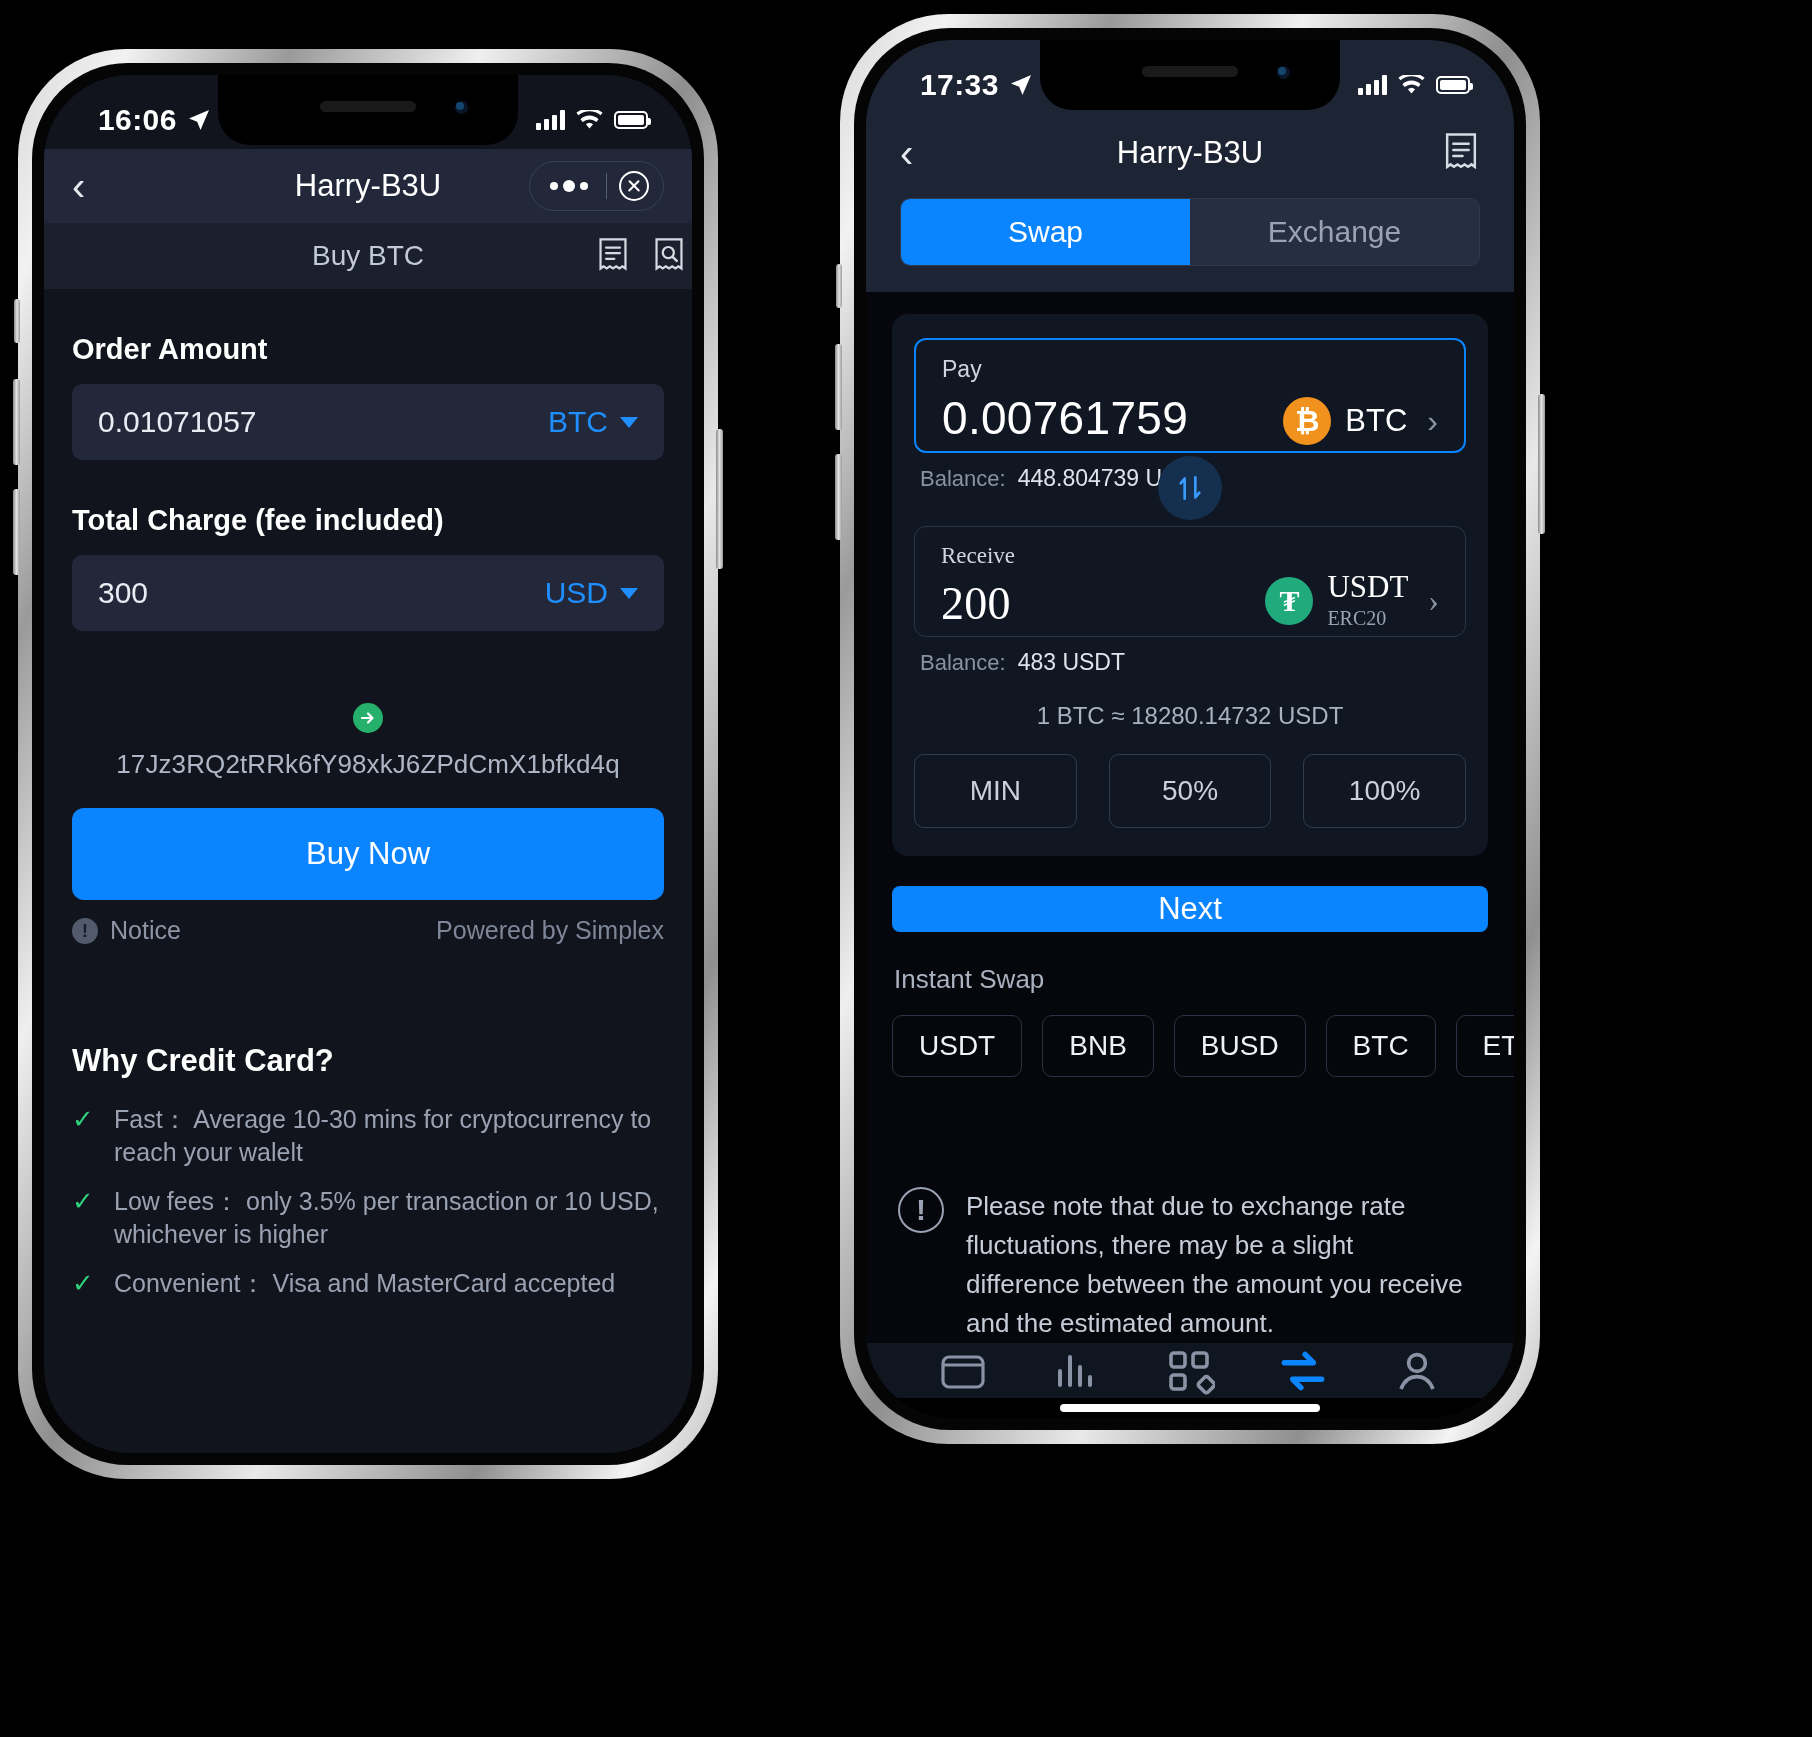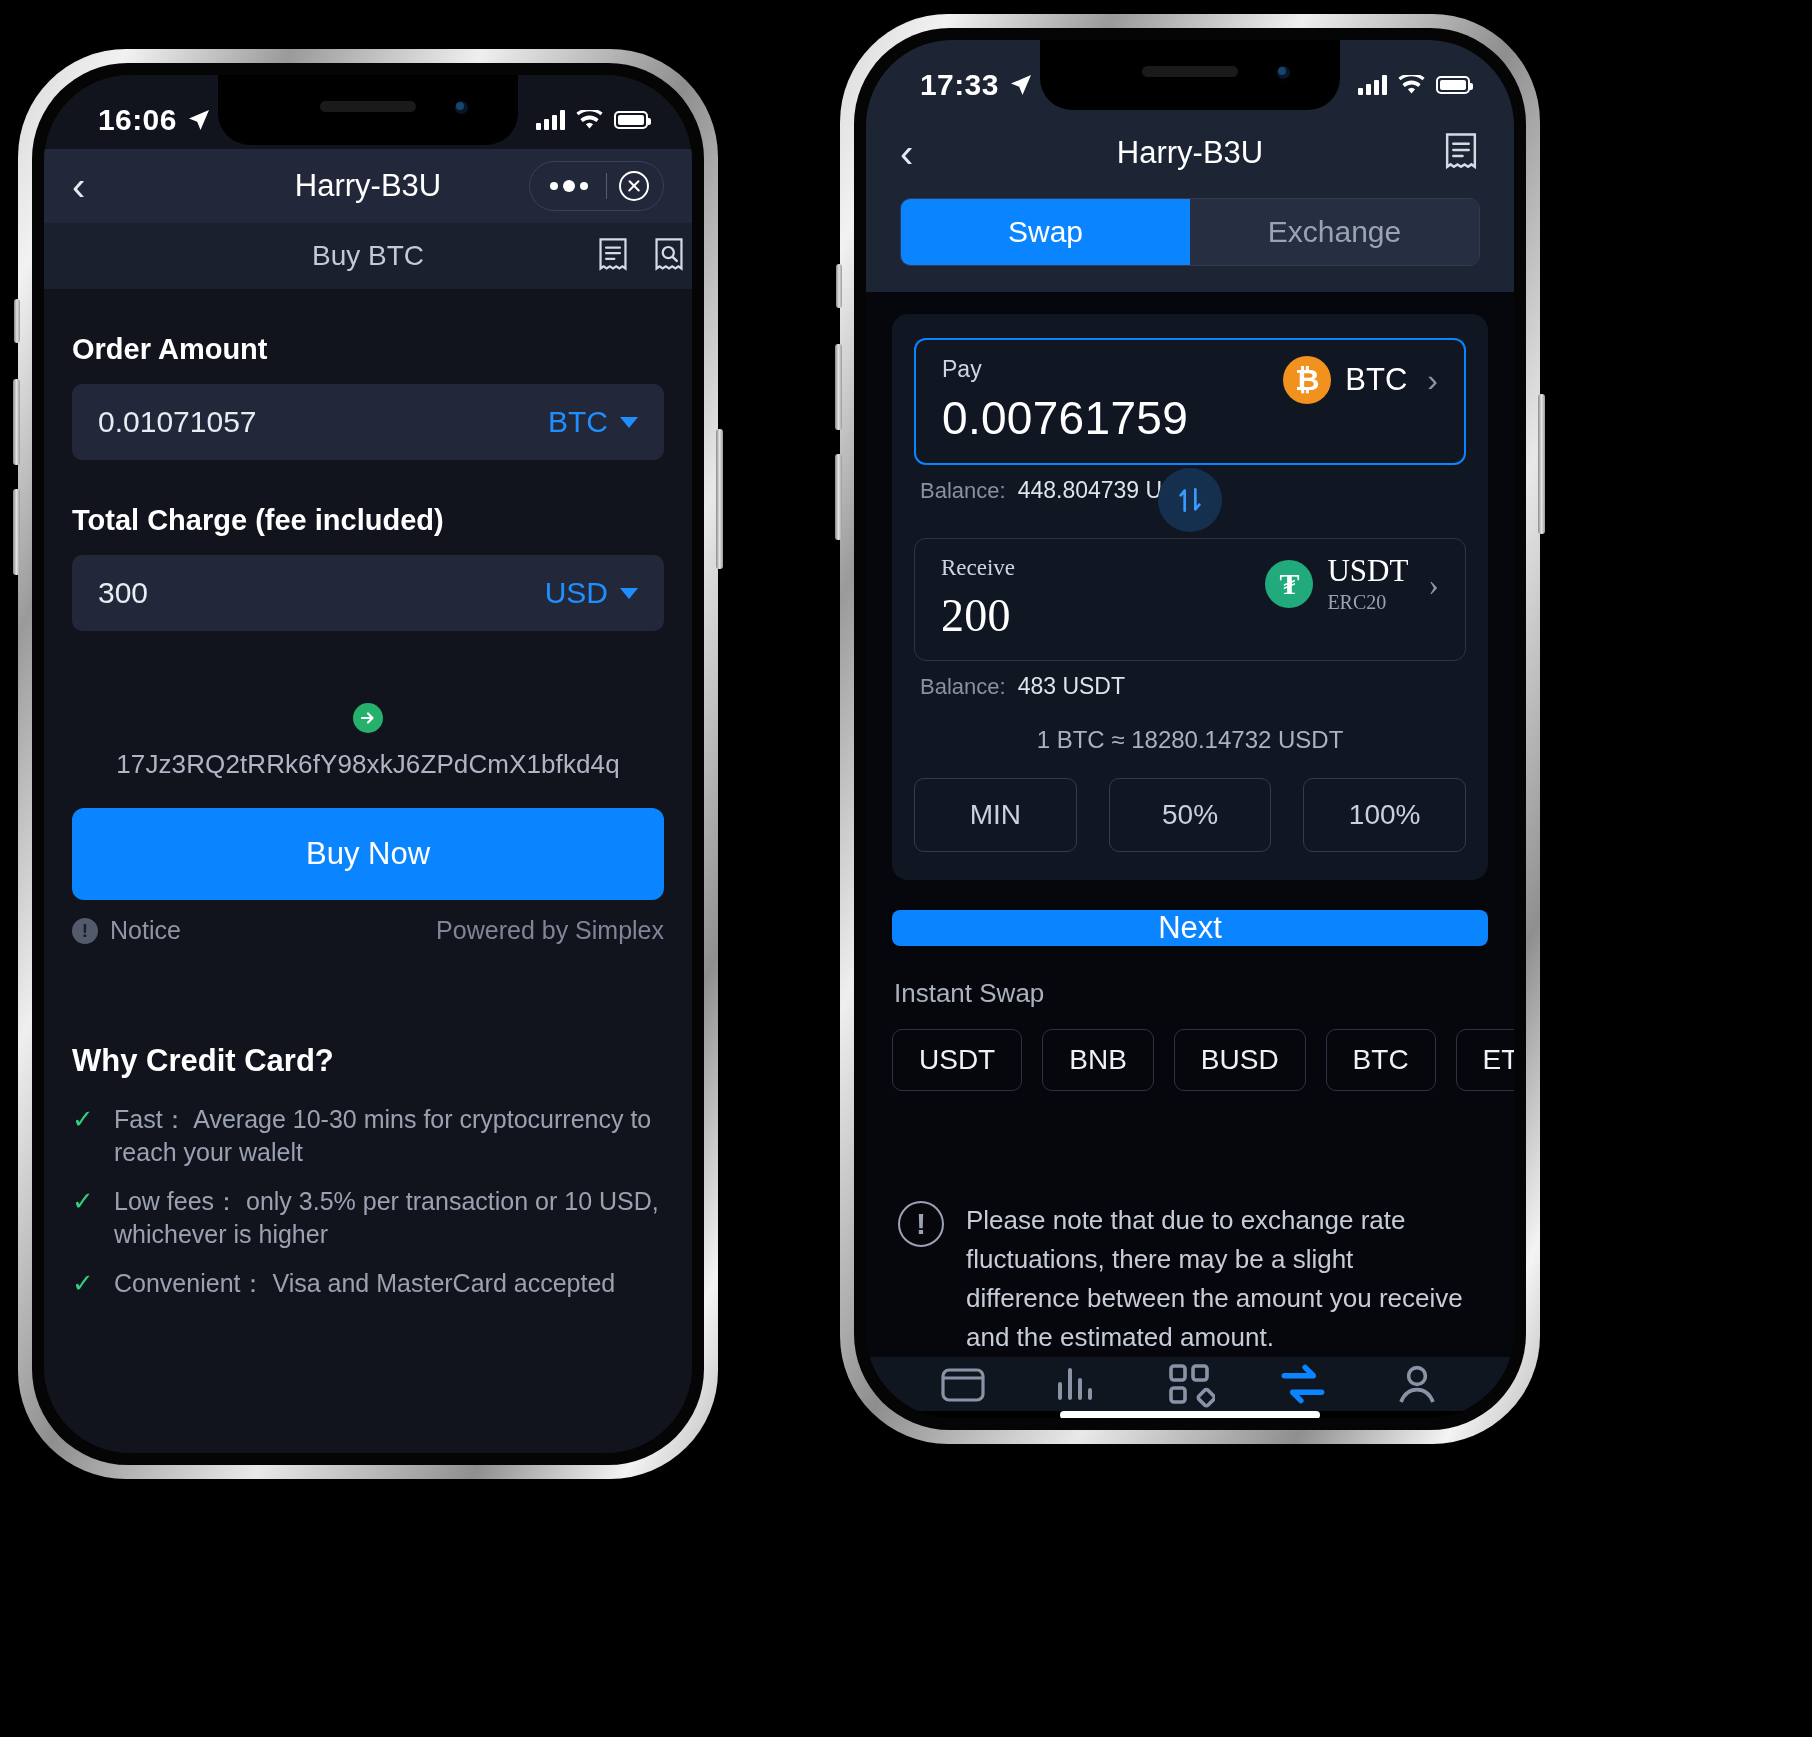--- a/index.html
+++ b/index.html
@@ -136,21 +136,21 @@
   .r-navbar { height:78px; display:flex; align-items:center; padding: 0 34px; position:relative;}
   .r-nav-title { position:absolute; left:0; right:0; text-align:center; color:#fff; font-size:31px; font-weight:500;}
   .r-nav-right { margin-left:auto; z-index:2;}
   .segctl { margin: 6px 34px 26px; height:68px; border-radius:10px; overflow:hidden; display:flex;
             border:1px solid #323a50; }
   .seg { flex:1; display:flex; align-items:center; justify-content:center; font-size:30px;}
   .seg.active { background:#0b84ff; color:#fff; font-weight:500;}
   .seg.idle { background:#262e42; color:#9aa2b3;}
 
   .swap-card { margin: 22px 26px 0; background:#111722; border-radius:16px; padding: 24px 22px 28px; }
-  .amt-box { border-radius:12px; padding: 16px 26px 18px; display:flex; align-items:flex-start; }
+  .amt-box { border-radius:12px; padding: 16px 26px 6px; display:flex; align-items:flex-end; }
   .amt-box.focus { border:2px solid #0b84ff; }
   .amt-box.plain { border:1.5px solid #2c3446;font-family:Liberation Serif, serif; }
   .amt-left { flex:1; }
   .amt-label { color:#cfd5e0; font-size:23px; }
   .amt-value { color:#fff; font-size:46px; font-weight:400; margin-top:8px; letter-spacing:.3px;}
   .coin { display:flex; align-items:center; gap:14px; }
   .coin-ico { width:48px;height:48px;border-radius:50%; display:flex;align-items:center;justify-content:center;
               font-size:30px;font-weight:700;color:#fff; flex:0 0 auto;}
   .coin-ico.btc { background:#f0921d; }
   .coin-ico.usdt{ background:#21ab7c; }

